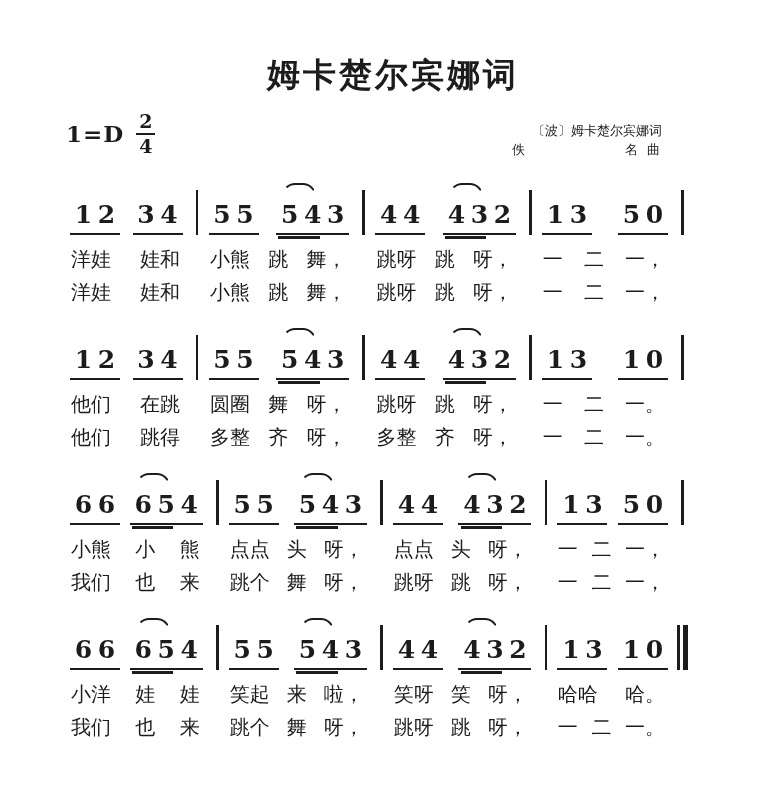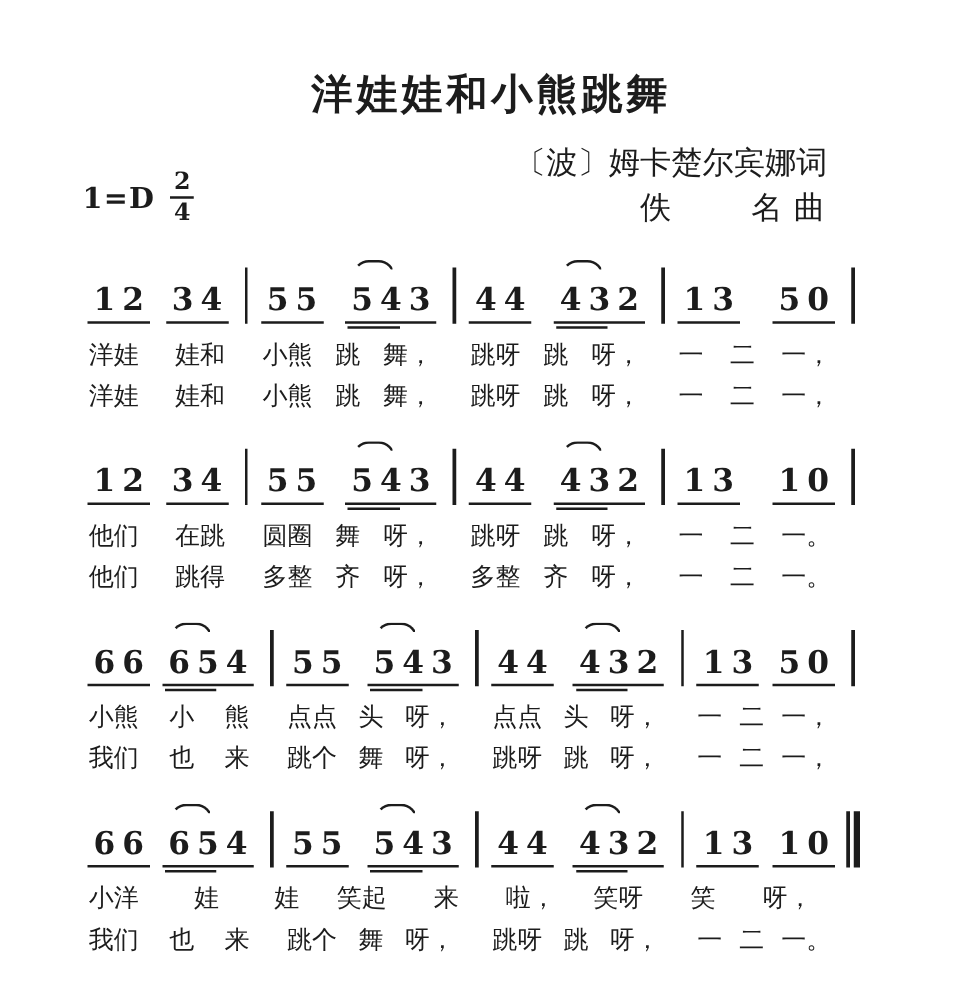--- a/index.html
+++ b/index.html
@@ -17,21 +17,21 @@
     text-align:center; font-family:"DejaVu Sans","Liberation Sans",sans-serif;
     font-weight:900; font-size:33px; letter-spacing:3px; line-height:1.15;
     margin-left:-20px;
   }
   .head-row { display:flex; align-items:flex-end; margin-top:18px; }
   .keysig { display:flex; align-items:center; gap:12px; margin-bottom:4px; }
   .key-label { font-weight:700; font-size:23px; letter-spacing:1px; }
   .meter { display:inline-flex; flex-direction:column; align-items:center; line-height:1; font-weight:700; font-size:19px; }
   .meter .den { border-top:2px solid var(--ink); padding:2px 3px 0; margin-top:1px; }
   .meter .num { padding:0 3px 1px; }
-  .credits { margin-left:auto; margin-right:78px; text-align:right; font-size:25px; line-height:1.45; }
+  .credits { margin-left:auto; margin-right:78px; text-align:right; font-size:13px; line-height:1.45; }
   .credit-composer { display:flex; justify-content:space-between; width:150px; margin-left:auto; padding-right:2px; }
   .credit-composer .right { letter-spacing:9px; margin-right:-9px; }
   
   .systems { margin-top:4px; width:624px; }
   .system { margin-top:9px; }
   .music-row { display:flex; align-items:flex-end; padding-top:21px; }
   .measure { display:flex; justify-content:space-between; align-items:flex-end; padding:0 7px 0 4px; flex-basis:0; }
   .group { position:relative; display:flex; border-bottom:2.5px solid var(--ink); padding:0 2px 3px; }
   .note { width:23px; text-align:center; font-weight:700; font-size:25px; line-height:1.15; font-family:"DejaVu Serif",serif; }
   .sub-beam { position:absolute; bottom:-6px; height:2.5px; background:var(--ink); display:block; }
@@ -46,21 +46,21 @@
   .lyric-row + .lyric-row { margin-top:7px; }
   .lyric-cell { display:flex; justify-content:space-between; align-items:flex-start;
                 padding:0 10px 0 5px; flex-basis:0; font-size:20px; line-height:1.3; }
   .lyric-spacer { width:15px; flex:none; }
   .syll { white-space:nowrap; }
 </style>
 </head>
 <body>
 
 <div class="sheet">
-  <div class="title">洋娃娃和小熊跳舞</div>
+  <div class="title">姆卡楚尔宾娜词</div>
 
   <div class="head-row">
     <div class="keysig">
       <span class="key-label">1=D</span>
       <span class="meter">
         <span class="num">2</span>
         <span class="den">4</span>
       </span>
     </div>
     <div class="credits">
@@ -491,20 +491,24 @@
             <span class="syll">来</span>
             <span class="syll">啦，</span>
           </div>
           <div class="lyric-spacer"></div>
           <div class="lyric-cell" style="flex-grow: 1.25;">
             <span class="syll">笑呀</span>
             <span class="syll">笑</span>
             <span class="syll">呀，</span>
           </div>
           <div class="lyric-spacer"></div>
+          <div class="lyric-cell" style="flex-grow: 1;">
+            <span class="syll">哈哈</span>
+            <span class="syll">哈。</span>
+          </div>
           <div class="lyric-spacer"></div>
         </div>
         <div class="lyric-row">
           <div class="lyric-cell" style="flex-grow: 1.2;">
             <span class="syll">我们</span>
             <span class="syll">也</span>
             <span class="syll">来</span>
           </div>
           <div class="lyric-spacer"></div>
           <div class="lyric-cell" style="flex-grow: 1.25;">

